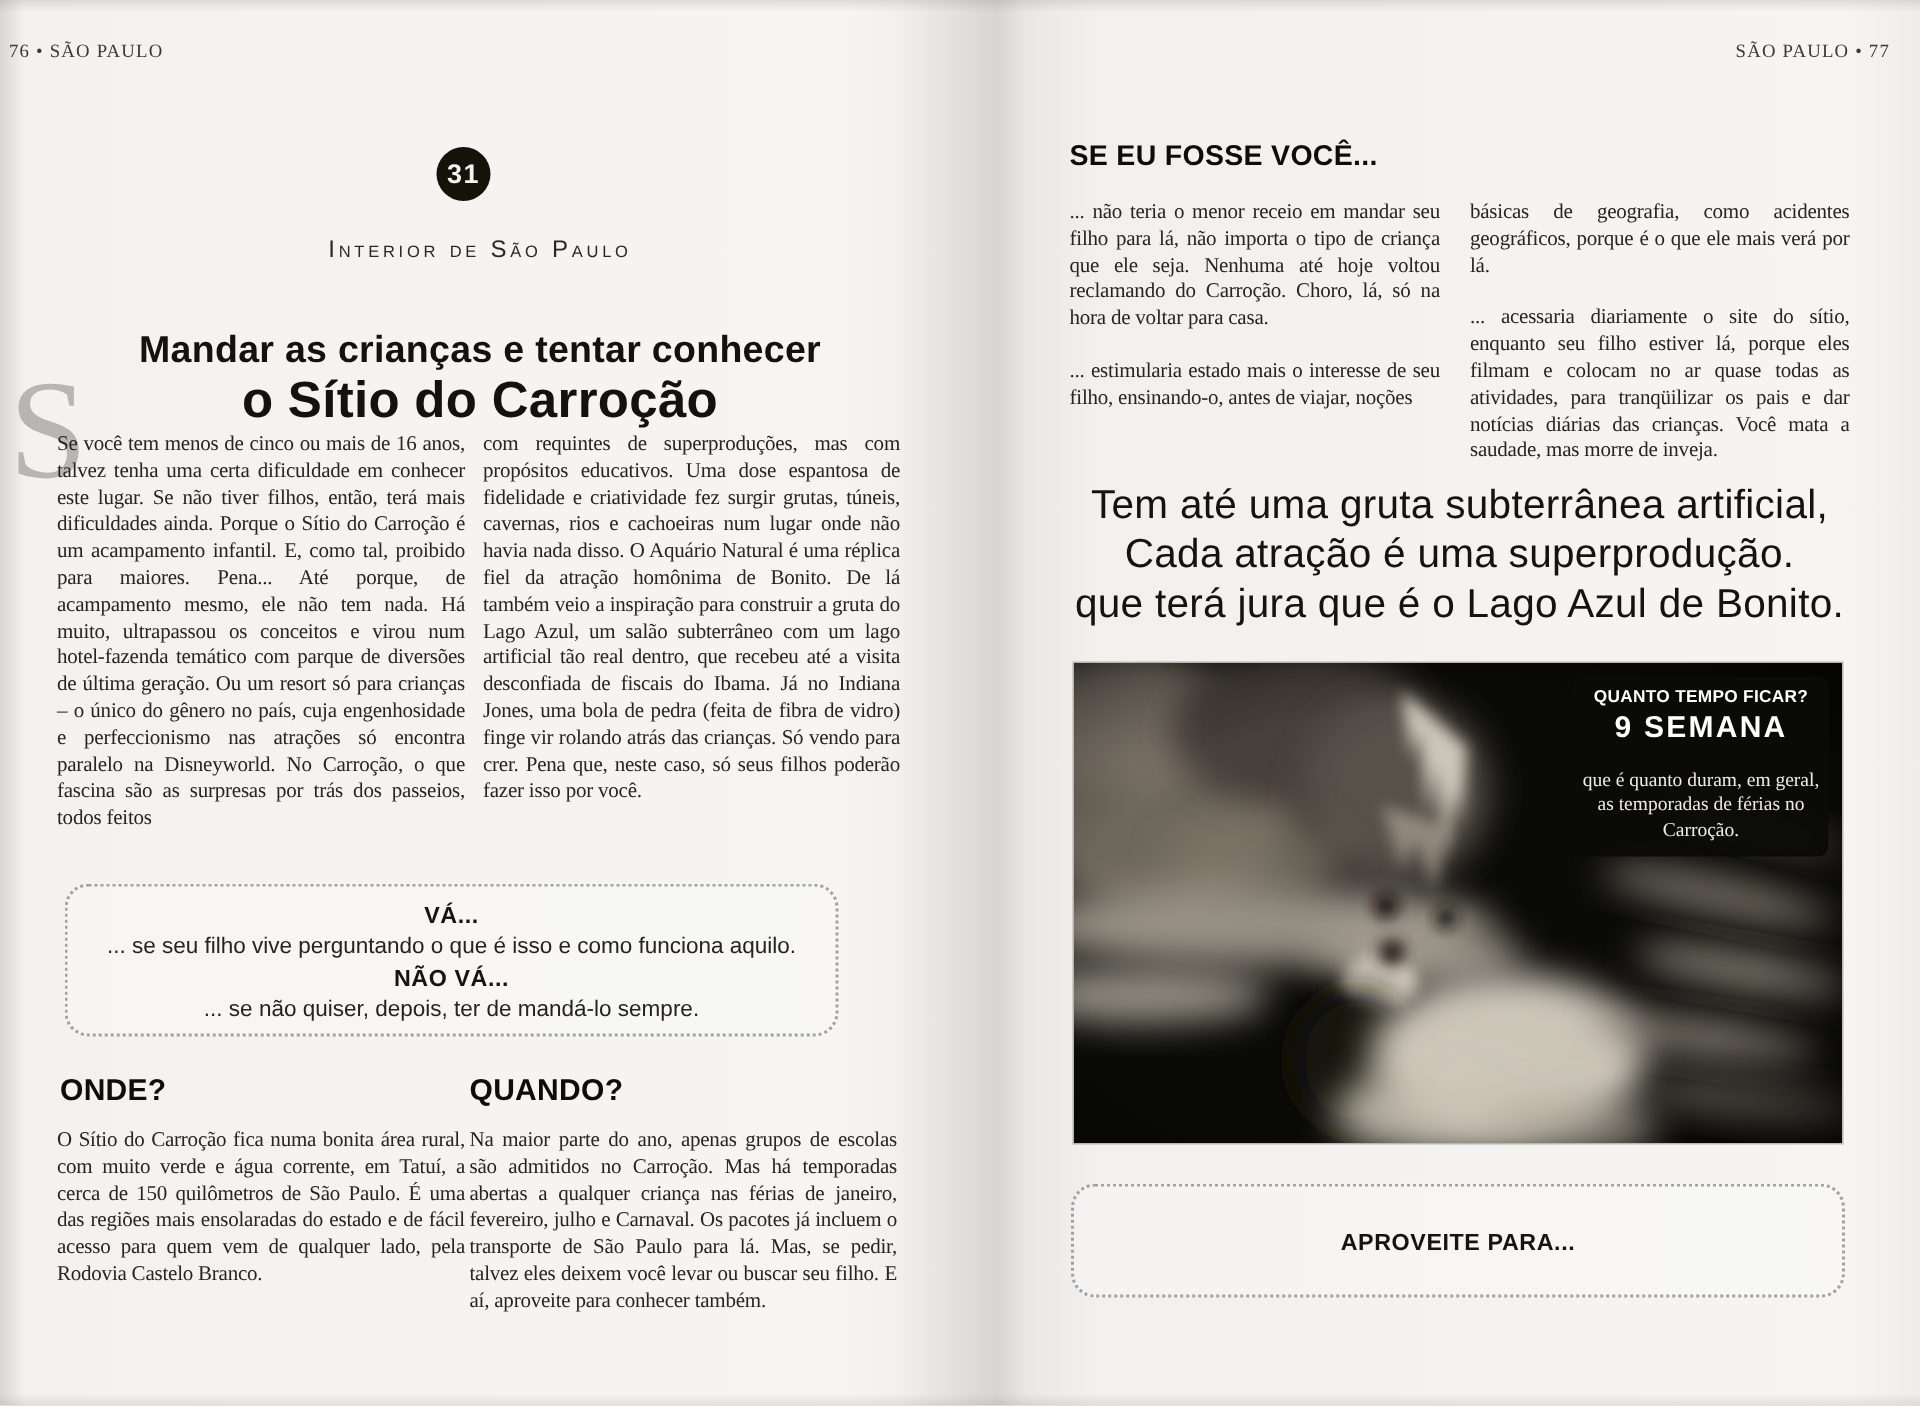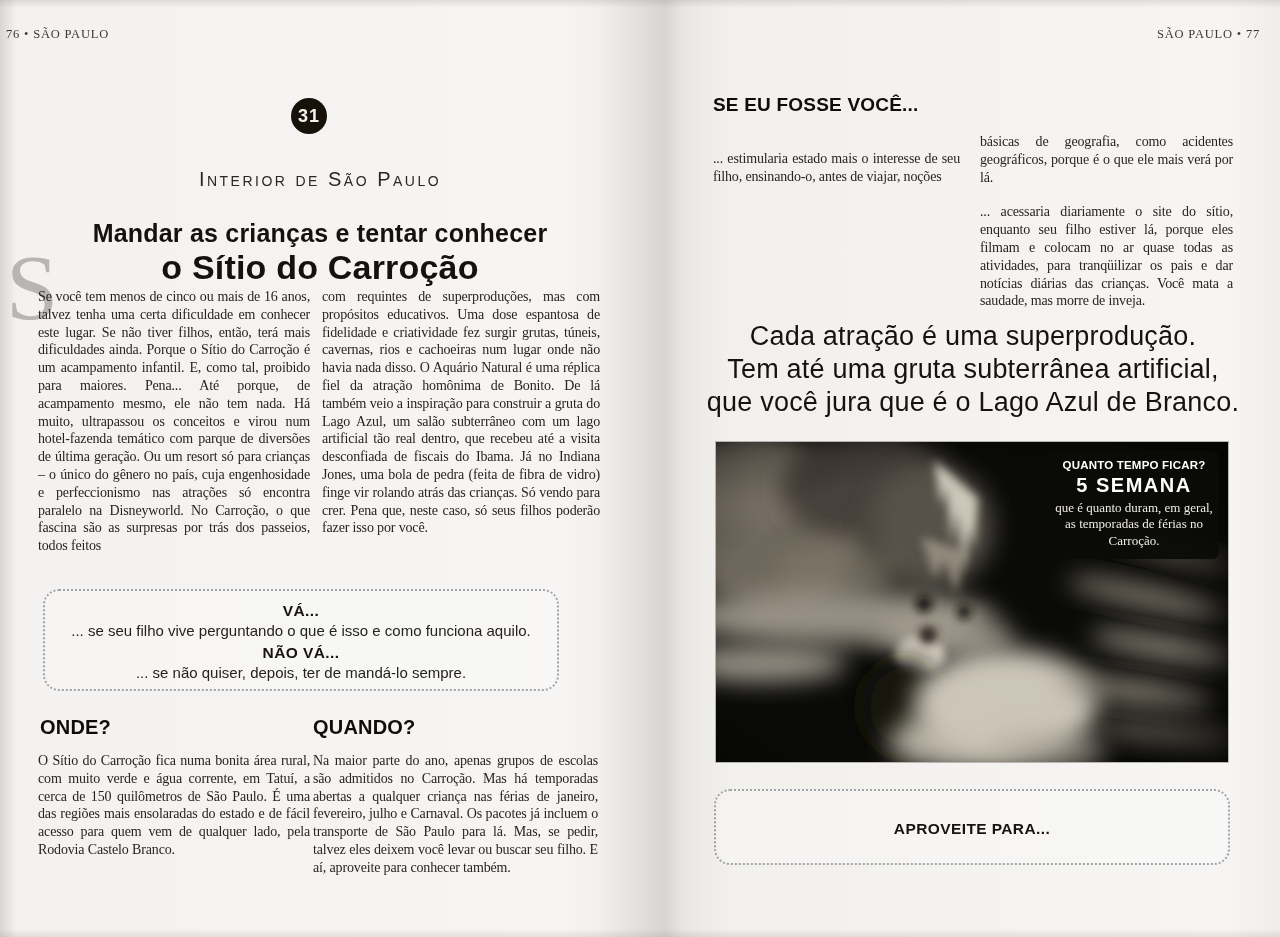--- a/index.html
+++ b/index.html
@@ -32,23 +32,23 @@
   }
 
   
   .badge{
     left:291px;top:98px;width:36px;height:36px;border-radius:50%;
     background:#161109;color:#f4f2ee;
     font-family:"Liberation Sans", sans-serif;font-weight:bold;font-size:18px;
     display:flex;align-items:center;justify-content:center;letter-spacing:1px;
   }
   .kicker{
-    left:20px;top:168px;width:600px;text-align:center;
+    left:20px;top:158px;width:600px;text-align:center;
     font-family:"Liberation Sans", sans-serif;
-    font-variant:small-caps;font-size:20px;letter-spacing:2.5px;color:#2b2723;
+    font-variant:small-caps;font-size:16px;letter-spacing:2.5px;color:#2b2723;
   }
   .title{
     left:20px;top:190px;width:600px;text-align:center;
     font-family:"Liberation Sans", sans-serif;font-weight:bold;color:#14110e;
   }
   .title .t1{font-size:25px;line-height:1.2;letter-spacing:.2px;margin-top:28px;}
   .title .t2{font-size:34px;line-height:1.15;letter-spacing:.2px;}
   .dropcap{
     left:6px;top:240px;font-family:"Liberation Serif", serif;
     font-size:94px;line-height:1;color:#b8b6b3;z-index:0;
@@ -95,21 +95,21 @@
     box-shadow:0 0 0 1px rgba(0,0,0,.25);
   }
   .photo svg{display:block;}
   .overlay-box{
     position:absolute;top:9px;right:9px;width:158px;
     background:rgba(11,11,7,.95);border-radius:7px;
     padding:8px 6px 10px 6px;text-align:center;color:#fff;
   }
   .overlay-q{font-family:"Liberation Sans", sans-serif;font-weight:bold;font-size:11.5px;letter-spacing:.2px;}
   .overlay-a{font-family:"Liberation Sans", sans-serif;font-weight:bold;font-size:20px;letter-spacing:1.5px;margin-top:3px;}
-  .overlay-d{font-family:"Liberation Serif", serif;font-size:13px;line-height:1.25;color:#efece4;margin-top:3px;}
+  .overlay-d{font-family:"Liberation Serif", serif;font-size:13px;line-height:1.25;color:#efece4;margin-top:15px;}
 
   .tip-box{left:714px;top:789px;width:516px;height:76px;padding:0 20px;box-sizing:border-box;}
 </style>
 </head>
 <body>
 
 <div class="spread">
   <div class="gutter"></div>
   <div class="edge-top"></div>
   <div class="edge-bottom"></div>
@@ -146,31 +146,32 @@
     <div class="abs sec-head quando-head">QUANDO?</div>
     <div class="abs bodytext quando-body">Na maior parte do ano, apenas grupos de escolas são admitidos no Carroção. Mas há temporadas abertas a qualquer criança nas férias de janeiro, fevereiro, julho e Carnaval. Os pacotes já incluem o transporte de São Paulo para lá. Mas, se pedir, talvez eles deixem você levar ou buscar seu filho. E aí, aproveite para conhecer também.</div>
   </div>
 
   <div>
     <div class="abs running-head" style="right:20px;top:27px;text-align:right;">SÃO PAULO • 77</div>
 
     <div class="abs sec-head seufosse-head" style="font-size:19px;">SE EU FOSSE VOCÊ...</div>
 
     <div class="abs bodytext col-r1">
+      <div>... não teria o menor receio em mandar seu filho para lá, não importa o tipo de criança que ele seja. Nenhuma até hoje voltou reclamando do Carroção. Choro, lá, só na hora de voltar para casa.</div>
       <div class="para-gap">... estimularia estado mais o interesse de seu filho, ensinando-o, antes de viajar, noções</div>
     </div>
     <div class="abs bodytext col-r2">
       <div>básicas de geografia, como acidentes geográficos, porque é o que ele mais verá por lá.</div>
       <div class="para-gap">... acessaria diariamente o site do sítio, enquanto seu filho estiver lá, porque eles filmam e colocam no ar quase todas as atividades, para tranqüilizar os pais e dar notícias diárias das crianças. Você mata a saudade, mas morre de inveja.</div>
     </div>
 
     <div class="abs pull-quote">
+      <div>Tem até uma gruta subterrânea artificial,</div>
       <div>Cada atração é uma superprodução.</div>
-      <div>Tem até uma gruta subterrânea artificial,</div>
-      <div>que você jura que é o Lago Azul de Branco.</div>
+      <div>que terá jura que é o Lago Azul de Bonito.</div>
     </div>
 
     <div class="abs photo">
       <svg width="512" height="320" viewBox="0 0 512 320">
         <defs>
           <filter id="b1" x="-50%" y="-50%" width="200%" height="200%">
               <feGaussianBlur stdDeviation="5"></feGaussianBlur>
             </filter>
           <filter id="b2" x="-60%" y="-60%" width="220%" height="220%">
               <feGaussianBlur stdDeviation="12"></feGaussianBlur>
@@ -208,21 +209,21 @@
 
         <ellipse cx="455" cy="110" rx="62" ry="10" fill="#6e675c" filter="url(#b2)" opacity="0.8" transform="rotate(14 455 110)"></ellipse>
         <ellipse cx="430" cy="155" rx="80" ry="12" fill="#8d8679" filter="url(#b2)" opacity="0.85" transform="rotate(12 430 155)"></ellipse>
         <ellipse cx="445" cy="205" rx="72" ry="12" fill="#a39c8e" filter="url(#b2)" opacity="0.8" transform="rotate(10 445 205)"></ellipse>
         <ellipse cx="420" cy="250" rx="78" ry="13" fill="#968f82" filter="url(#b2)" opacity="0.8" transform="rotate(8 420 250)"></ellipse>
         <ellipse cx="450" cy="292" rx="70" ry="12" fill="#7d7669" filter="url(#b2)" opacity="0.75" transform="rotate(6 450 292)"></ellipse>
         <rect width="512" height="320" fill="url(#vig)"></rect>
       </svg>
       <div class="overlay-box">
         <div class="overlay-q">QUANTO TEMPO FICAR?</div>
-        <div class="overlay-a">5 SEMANA</div>
+        <div class="overlay-a">9 SEMANA</div>
         <div class="overlay-d">que é quanto duram, em geral, as temporadas de férias no Carroção.</div>
       </div>
     </div>
 
     <div class="abs rule-box tip-box">
       <div class="rb-head">APROVEITE PARA...</div>
     </div>
   </div>
 </div>
 

